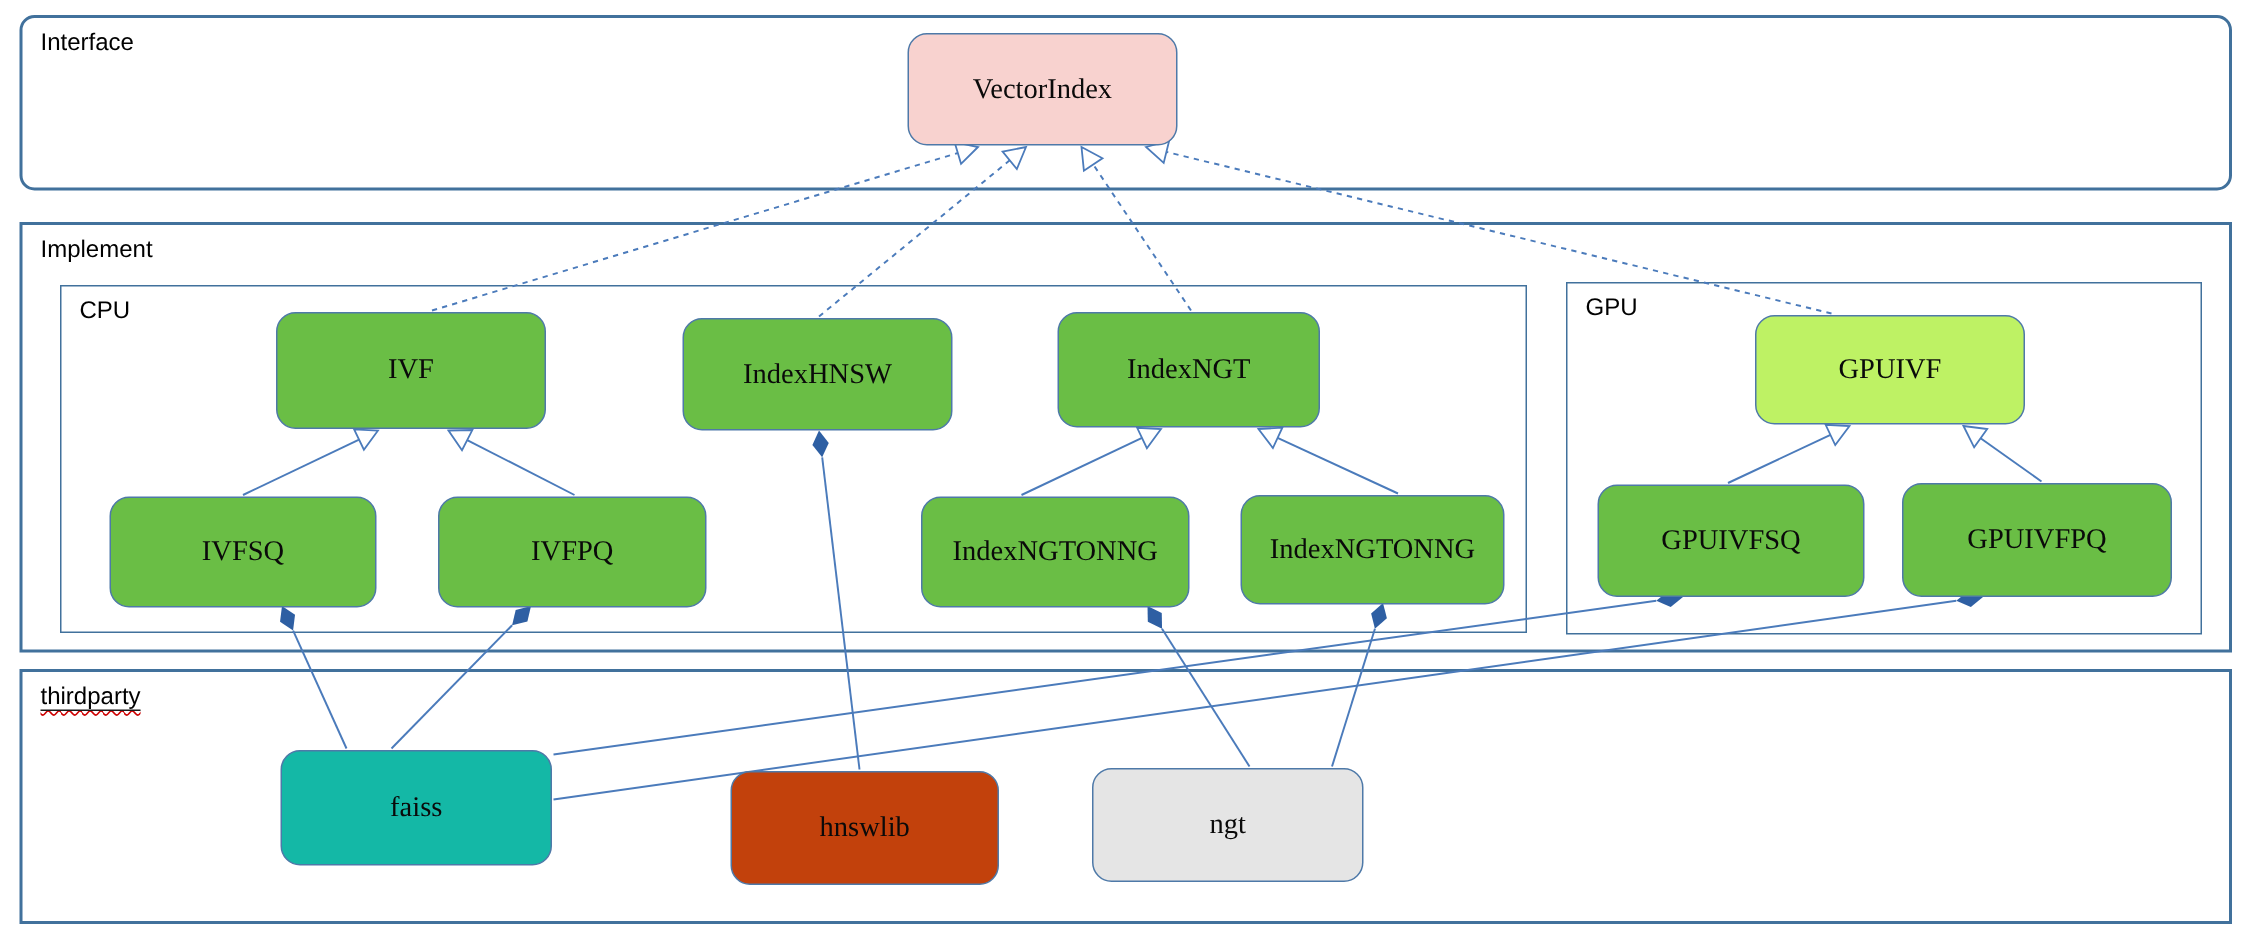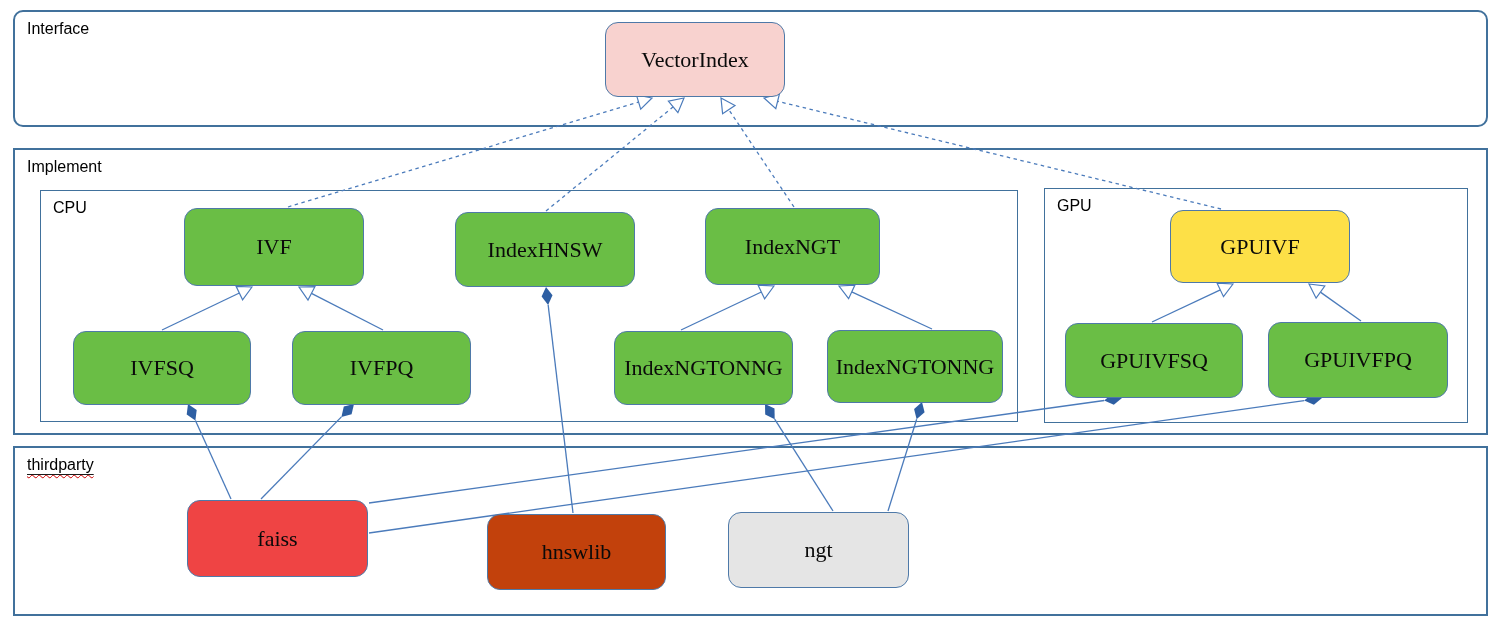--- a/index.html
+++ b/index.html
@@ -54,21 +54,21 @@
   .node{
     position:absolute;
     border-radius:13px;
     border:1.6px solid #4e79a8;
     box-sizing:border-box;
     display:flex;align-items:center;justify-content:center;
     z-index:3;
   }
   .node-label{
     font-family:"Liberation Serif", serif;
-    font-size:22px;
+    font-size:19px;
     color:#0a0a0a;
     white-space:nowrap;
   }
 </style>
 </head>
 <body>
 
 <div class="stage">
 
   <div class="container" id="c-interface" style="border-color: rgb(65, 113, 156);">
@@ -180,30 +180,30 @@
       </div>
       <div class="node" style="left: 292px; top: 331px; width: 179px; height: 74px; background: rgb(106, 190, 69); border-color: rgb(78, 121, 168);">
         <span class="node-label">IVFPQ</span>
       </div>
       <div class="node" style="left: 614px; top: 331px; width: 179px; height: 74px; background: rgb(106, 190, 69); border-color: rgb(78, 121, 168);">
         <span class="node-label">IndexNGTONNG</span>
       </div>
       <div class="node" style="left: 827px; top: 330px; width: 176px; height: 73px; background: rgb(106, 190, 69); border-color: rgb(78, 121, 168);">
         <span class="node-label">IndexNGTONNG</span>
       </div>
-      <div class="node" style="left: 1170px; top: 210px; width: 180px; height: 73px; background: #fde047; border-color: rgb(78, 121, 168);">
+      <div class="node" style="left: 1170px; top: 210px; width: 180px; height: 73px; background: #bef264; border-color: rgb(78, 121, 168);">
         <span class="node-label">GPUIVF</span>
       </div>
       <div class="node" style="left: 1065px; top: 323px; width: 178px; height: 75px; background: rgb(106, 190, 69); border-color: rgb(78, 121, 168);">
         <span class="node-label">GPUIVFSQ</span>
       </div>
       <div class="node" style="left: 1268px; top: 322px; width: 180px; height: 76px; background: rgb(106, 190, 69); border-color: rgb(78, 121, 168);">
         <span class="node-label">GPUIVFPQ</span>
       </div>
-      <div class="node" style="left: 187px; top: 500px; width: 181px; height: 77px; background: #ef4444; border-color: rgb(78, 121, 168);">
+      <div class="node" style="left: 187px; top: 500px; width: 181px; height: 77px; background: #14b8a6; border-color: rgb(78, 121, 168);">
         <span class="node-label">faiss</span>
       </div>
       <div class="node" style="left: 487px; top: 514px; width: 179px; height: 76px; background: #c2410c; border-color: rgb(78, 121, 168);">
         <span class="node-label">hnswlib</span>
       </div>
       <div class="node" style="left: 728px; top: 512px; width: 181px; height: 76px; background: #e5e5e5; border-color: rgb(78, 121, 168);">
         <span class="node-label">ngt</span>
       </div>
     </div>
 

